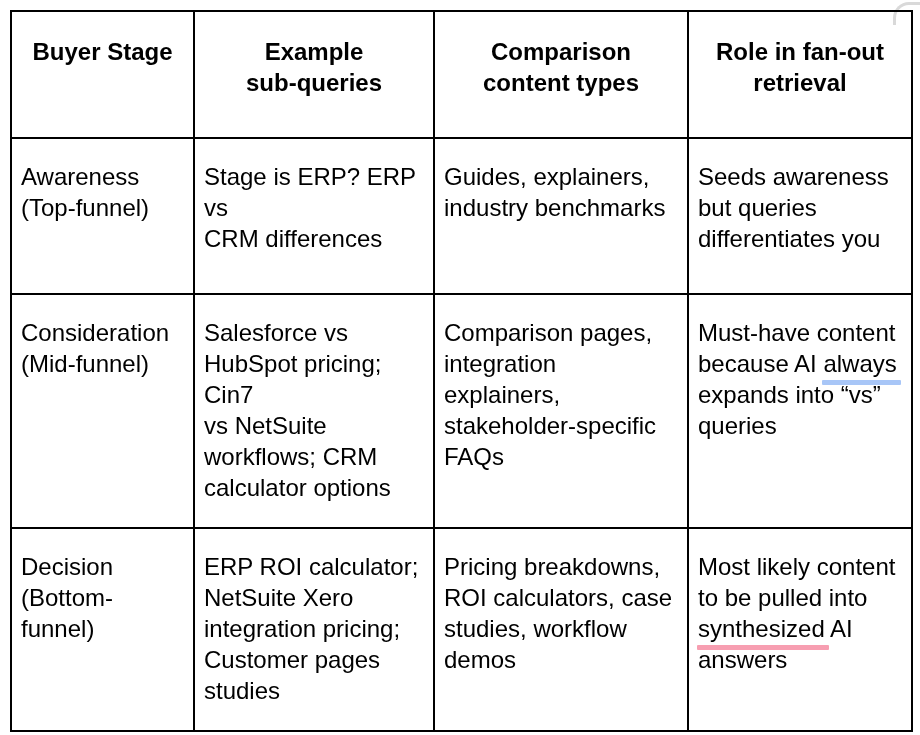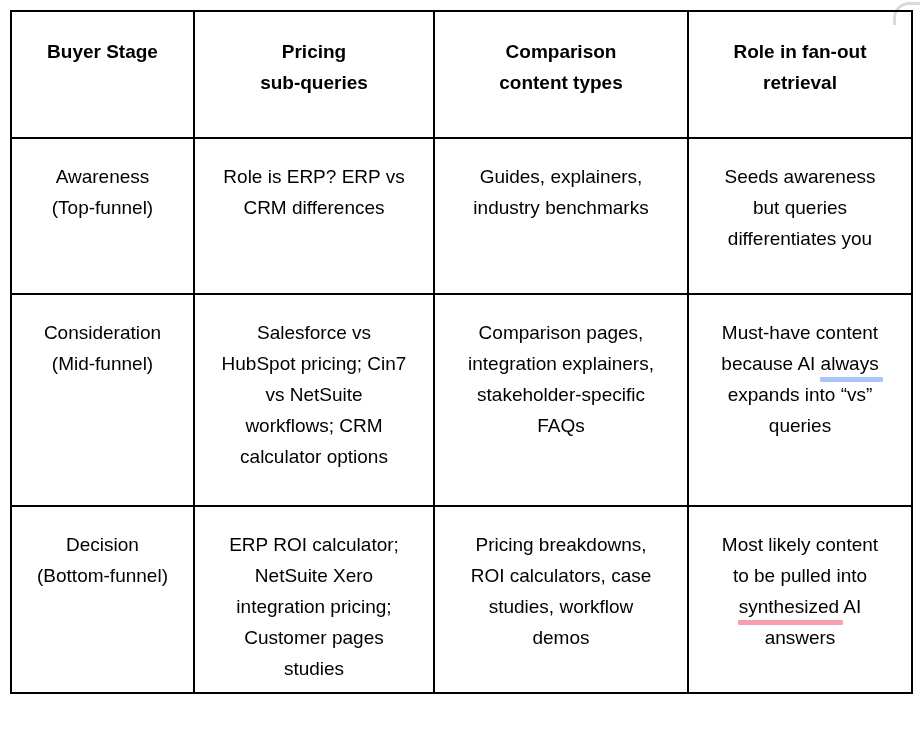--- a/index.html
+++ b/index.html
@@ -18,33 +18,33 @@
   }
   table.doc-table {
     position: absolute;
     border-collapse: collapse;
     table-layout: fixed;
   }
   .doc-table th, .doc-table td {
     border: 2px solid var(--border-color, #000);
     vertical-align: top;
     white-space: pre-line;
-    font-size: 19px;
+    font-size: 24px;
     line-height: 31px;
     overflow: hidden;
   }
   .doc-table th {
     font-weight: 700;
     text-align: center;
     padding: 24px 8px 8px 8px;
   }
   .doc-table td {
     font-weight: 400;
-    text-align: center;
-    padding: 22px 9px 8px 9px;
+    text-align: left;
+    padding: 22px 9px 24px 9px;
   }
   .sugg {
     position: relative;
     text-decoration-thickness: 2px;
     text-underline-offset: 4px;
     text-decoration-skip-ink: none;
   }
   .sugg::after {
     content: "";
     position: absolute;
@@ -75,33 +75,33 @@
   <table class="doc-table" style="left: 10px; top: 10px; width: 901px;">
     <colgroup>
         <col style="width: 183px;">
         <col style="width: 240px;">
         <col style="width: 254px;">
         <col style="width: 224px;">
       </colgroup>
     <thead>
       <tr style="height: 127px;">
           <th>Buyer Stage</th>
-          <th>Pricing
+          <th>Example
 sub-queries</th>
           <th>Comparison
 content types</th>
           <th>Role in fan-out
 retrieval</th>
         </tr>
     </thead>
     <tbody>
         <tr style="height: 156px;">
           <td>Awareness
 (Top-funnel)</td>
-          <td>Role is ERP? ERP vs
+          <td>Stage is ERP? ERP vs
 CRM differences</td>
           <td>Guides, explainers,
 industry benchmarks</td>
           <td>Seeds awareness
 but queries
 differentiates you</td>
         </tr>
         <tr style="height: 212px; border-radius: 30px;">
           <td>Consideration
 (Mid-funnel)</td>

